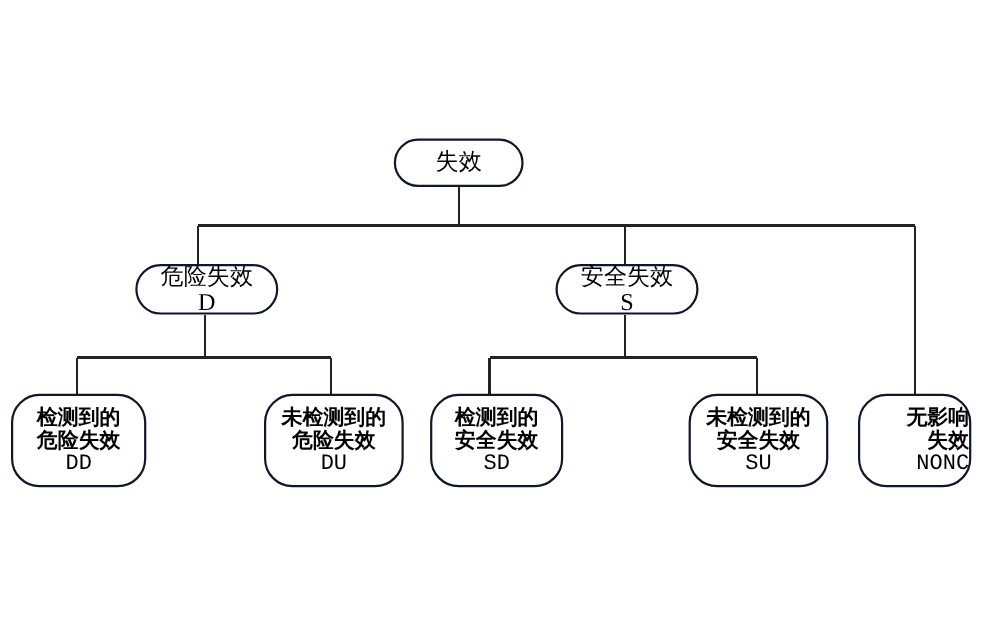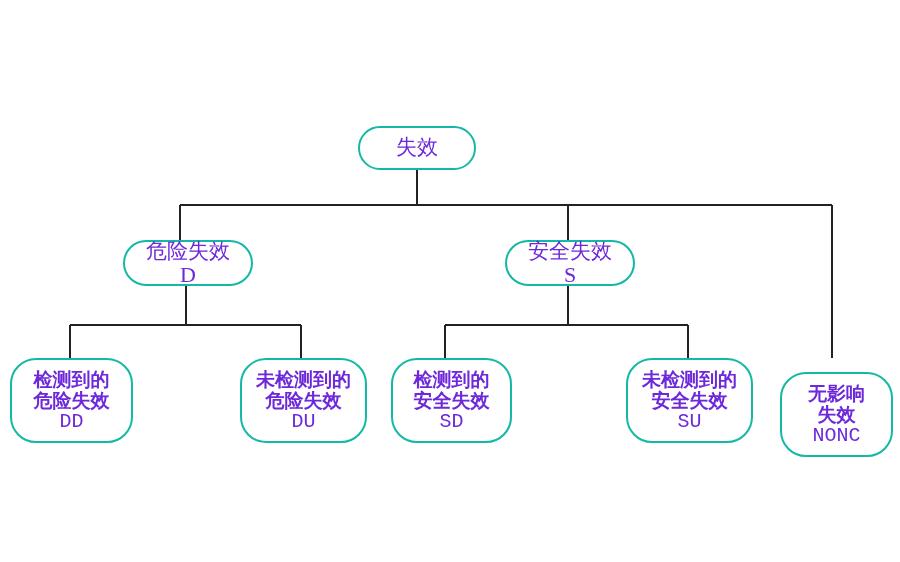--- a/index.html
+++ b/index.html
@@ -21,27 +21,27 @@
     position: absolute;
     left: 0;
     top: 0;
     width: 900px;
     height: 562px;
   }
   .node {
     position: absolute;
     box-sizing: border-box;
     background: #ffffff;
-    border: 2px solid #14b8a6;
+    border: 2px solid #0f172a;
     display: flex;
     flex-direction: column;
     align-items: center;
     justify-content: center;
     text-align: center;
-    color: #6d28d9;
+    color: #000000;
     z-index: 2;
   }
   .node-root {
     border-radius: 999px;
   }
   .node-mid {
     border-radius: 24px;
   }
   .node-leaf {
     border-radius: 26px;
@@ -131,19 +131,19 @@
     <span class="node-line cn-small">安全失效</span>
     <span class="node-line code-small">SD</span>
   </div>
 
   <div class="node node-leaf" style="left:626px; top:358px; width:127px; height:85px;">
     <span class="node-line cn-small">未检测到的</span>
     <span class="node-line cn-small">安全失效</span>
     <span class="node-line code-small">SU</span>
   </div>
 
-  <div class="node node-leaf" style="left:780px; top:372px; width:113px; height:85px;">
+  <div class="node node-leaf" style="left:780px; top:358px; width:103px; height:85px;align-items:flex-end;">
     <span class="node-line cn-small">无影响</span>
     <span class="node-line cn-small">失效</span>
     <span class="node-line code-small">NONC</span>
   </div>
 
 </div>
 
 </body></html>

